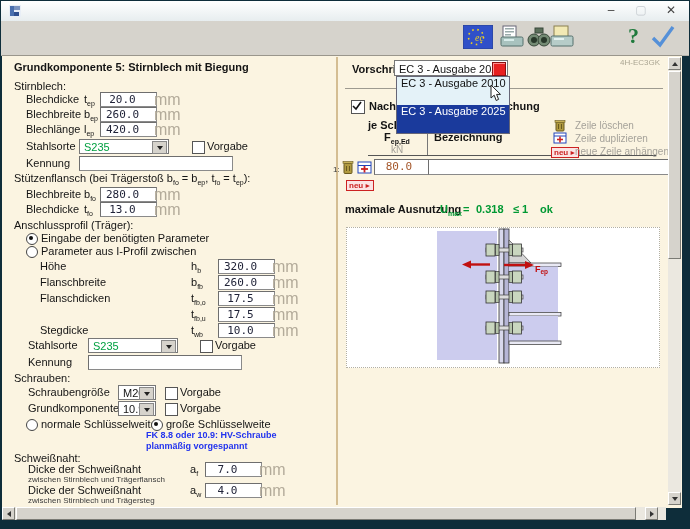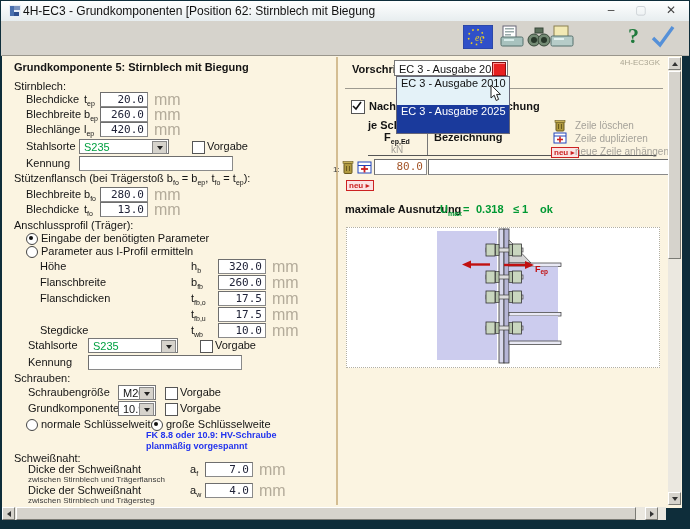--- a/index.html
+++ b/index.html
@@ -22,21 +22,21 @@
     background:#fbf4e1;border-top:1px solid #9a968c}
   .vdivider{position:absolute;left:336px;top:57px;width:2px;height:448px;background:#d4bd92}
   
   .lbl{position:absolute;font-size:11px;color:#141414;white-space:nowrap;line-height:13px}
   .b{font-weight:bold}
   sub{font-size:7px}
   .sym{position:absolute;font-size:11px;color:#141414;white-space:nowrap}
   .inp{position:absolute;height:13px;background:#fff;border:1px solid #8a8a8a;
     border-top-color:#6e6e6e;border-left-color:#6e6e6e;
     font-family:"DejaVu Sans Mono",monospace;font-size:11px;line-height:13px;
-    text-align:right;padding-right:3px;color:#202338}
+    text-align:center;padding-right:12px;color:#202338}
   .txt{position:absolute;height:13px;background:#fff;border:1px solid #8a8a8a;
     border-top-color:#6e6e6e;border-left-color:#6e6e6e;font-size:11px;line-height:13px;
     padding-left:3px;color:#202338}
   .unit{position:absolute;font-size:16px;color:#b3ab9a;line-height:13px}
   .combo{position:absolute;height:15px;background:#fff;border:1px solid #777;box-sizing:border-box}
   .combo .cv{position:absolute;left:4px;top:1px;font-size:11px;line-height:12px;color:#141414;white-space:nowrap}
   .combo .green{color:#00a040}
   .cbtn{position:absolute;right:1px;top:1px;width:13px;height:11px;background:#d6d3cc;
     border:1px solid #888;display:flex;align-items:center;justify-content:center}
   .tri-dn{width:0;height:0;border-left:3px solid transparent;border-right:3px solid transparent;
@@ -84,21 +84,20 @@
 
 
 
 <div class="titlebar">
   <svg class="abs" style="left:7px;top:3px" width="14" height="14">
     <rect x="1" y="1" width="12" height="12" fill="#e8eef6"></rect>
     <rect x="2" y="2" width="4" height="10" fill="#4a6fae"></rect>
     <rect x="6" y="2" width="6" height="4" fill="#7a93c0"></rect>
     <rect x="6" y="8" width="5" height="4" fill="#2f4f8e"></rect>
   </svg>
-  <span class="title-text" style="margin-left:22px">4H-EC3 - Grundkomponenten [Position 62: Stirnblech mit Biegung</span>
 </div>
 <span class="winctl" style="left:600px">–</span>
 <span class="winctl" style="left:630px;color:#c6cbd0">▢</span>
 <span class="winctl" style="left:660px">✕</span>
 
 
 <div class="toolbar"></div>
 <svg class="tool" style="left:463px" width="30" height="24">
   <rect x="0" y="0" width="30" height="24" fill="#3050c8" stroke="#28408c"></rect>
   <circle cx="13" cy="12" r="7.5" fill="none" stroke="#f0d020" stroke-width="1.6" stroke-dasharray="1.6,3.6"></circle>
@@ -183,21 +182,21 @@
 <div class="lbl" style="left:26px;top:203px">Blechdicke</div>
 <div class="sym" style="left:84px;top:203px"><span>t</span><sub>fo</sub></div>
 <div class="inp" style="left:100px;top:202px;width:43px">13.0</div>
 <div class="unit" style="left:154px;top:203px">mm</div>
 
 
 <div class="lbl" style="left:14px;top:219px">Anschlussprofil (Träger):</div>
 <span class="radio sel" style="left:26px;top:233px"></span>
 <div class="lbl" style="left:41px;top:232px">Eingabe der benötigten Parameter</div>
 <span class="radio" style="left:26px;top:246px"></span>
-<div class="lbl" style="left:41px;top:245px">Parameter aus I-Profil ermitteln</div>
+<div class="lbl" style="left:41px;top:245px">Parameter aus I-Profil zwischen</div>
 
 <div class="lbl" style="left:40px;top:260px">Höhe</div>
 <div class="sym" style="left:191px;top:260px"><span>h</span><sub>b</sub></div>
 <div class="inp" style="left:218px;top:259px;width:43px">320.0</div>
 <div class="unit" style="left:272px;top:260px">mm</div>
 
 <div class="lbl" style="left:40px;top:276px">Flanschbreite</div>
 <div class="sym" style="left:191px;top:276px"><span>b</span><sub>fb</sub></div>
 <div class="inp" style="left:218px;top:275px;width:43px">260.0</div>
 <div class="unit" style="left:272px;top:276px">mm</div>

